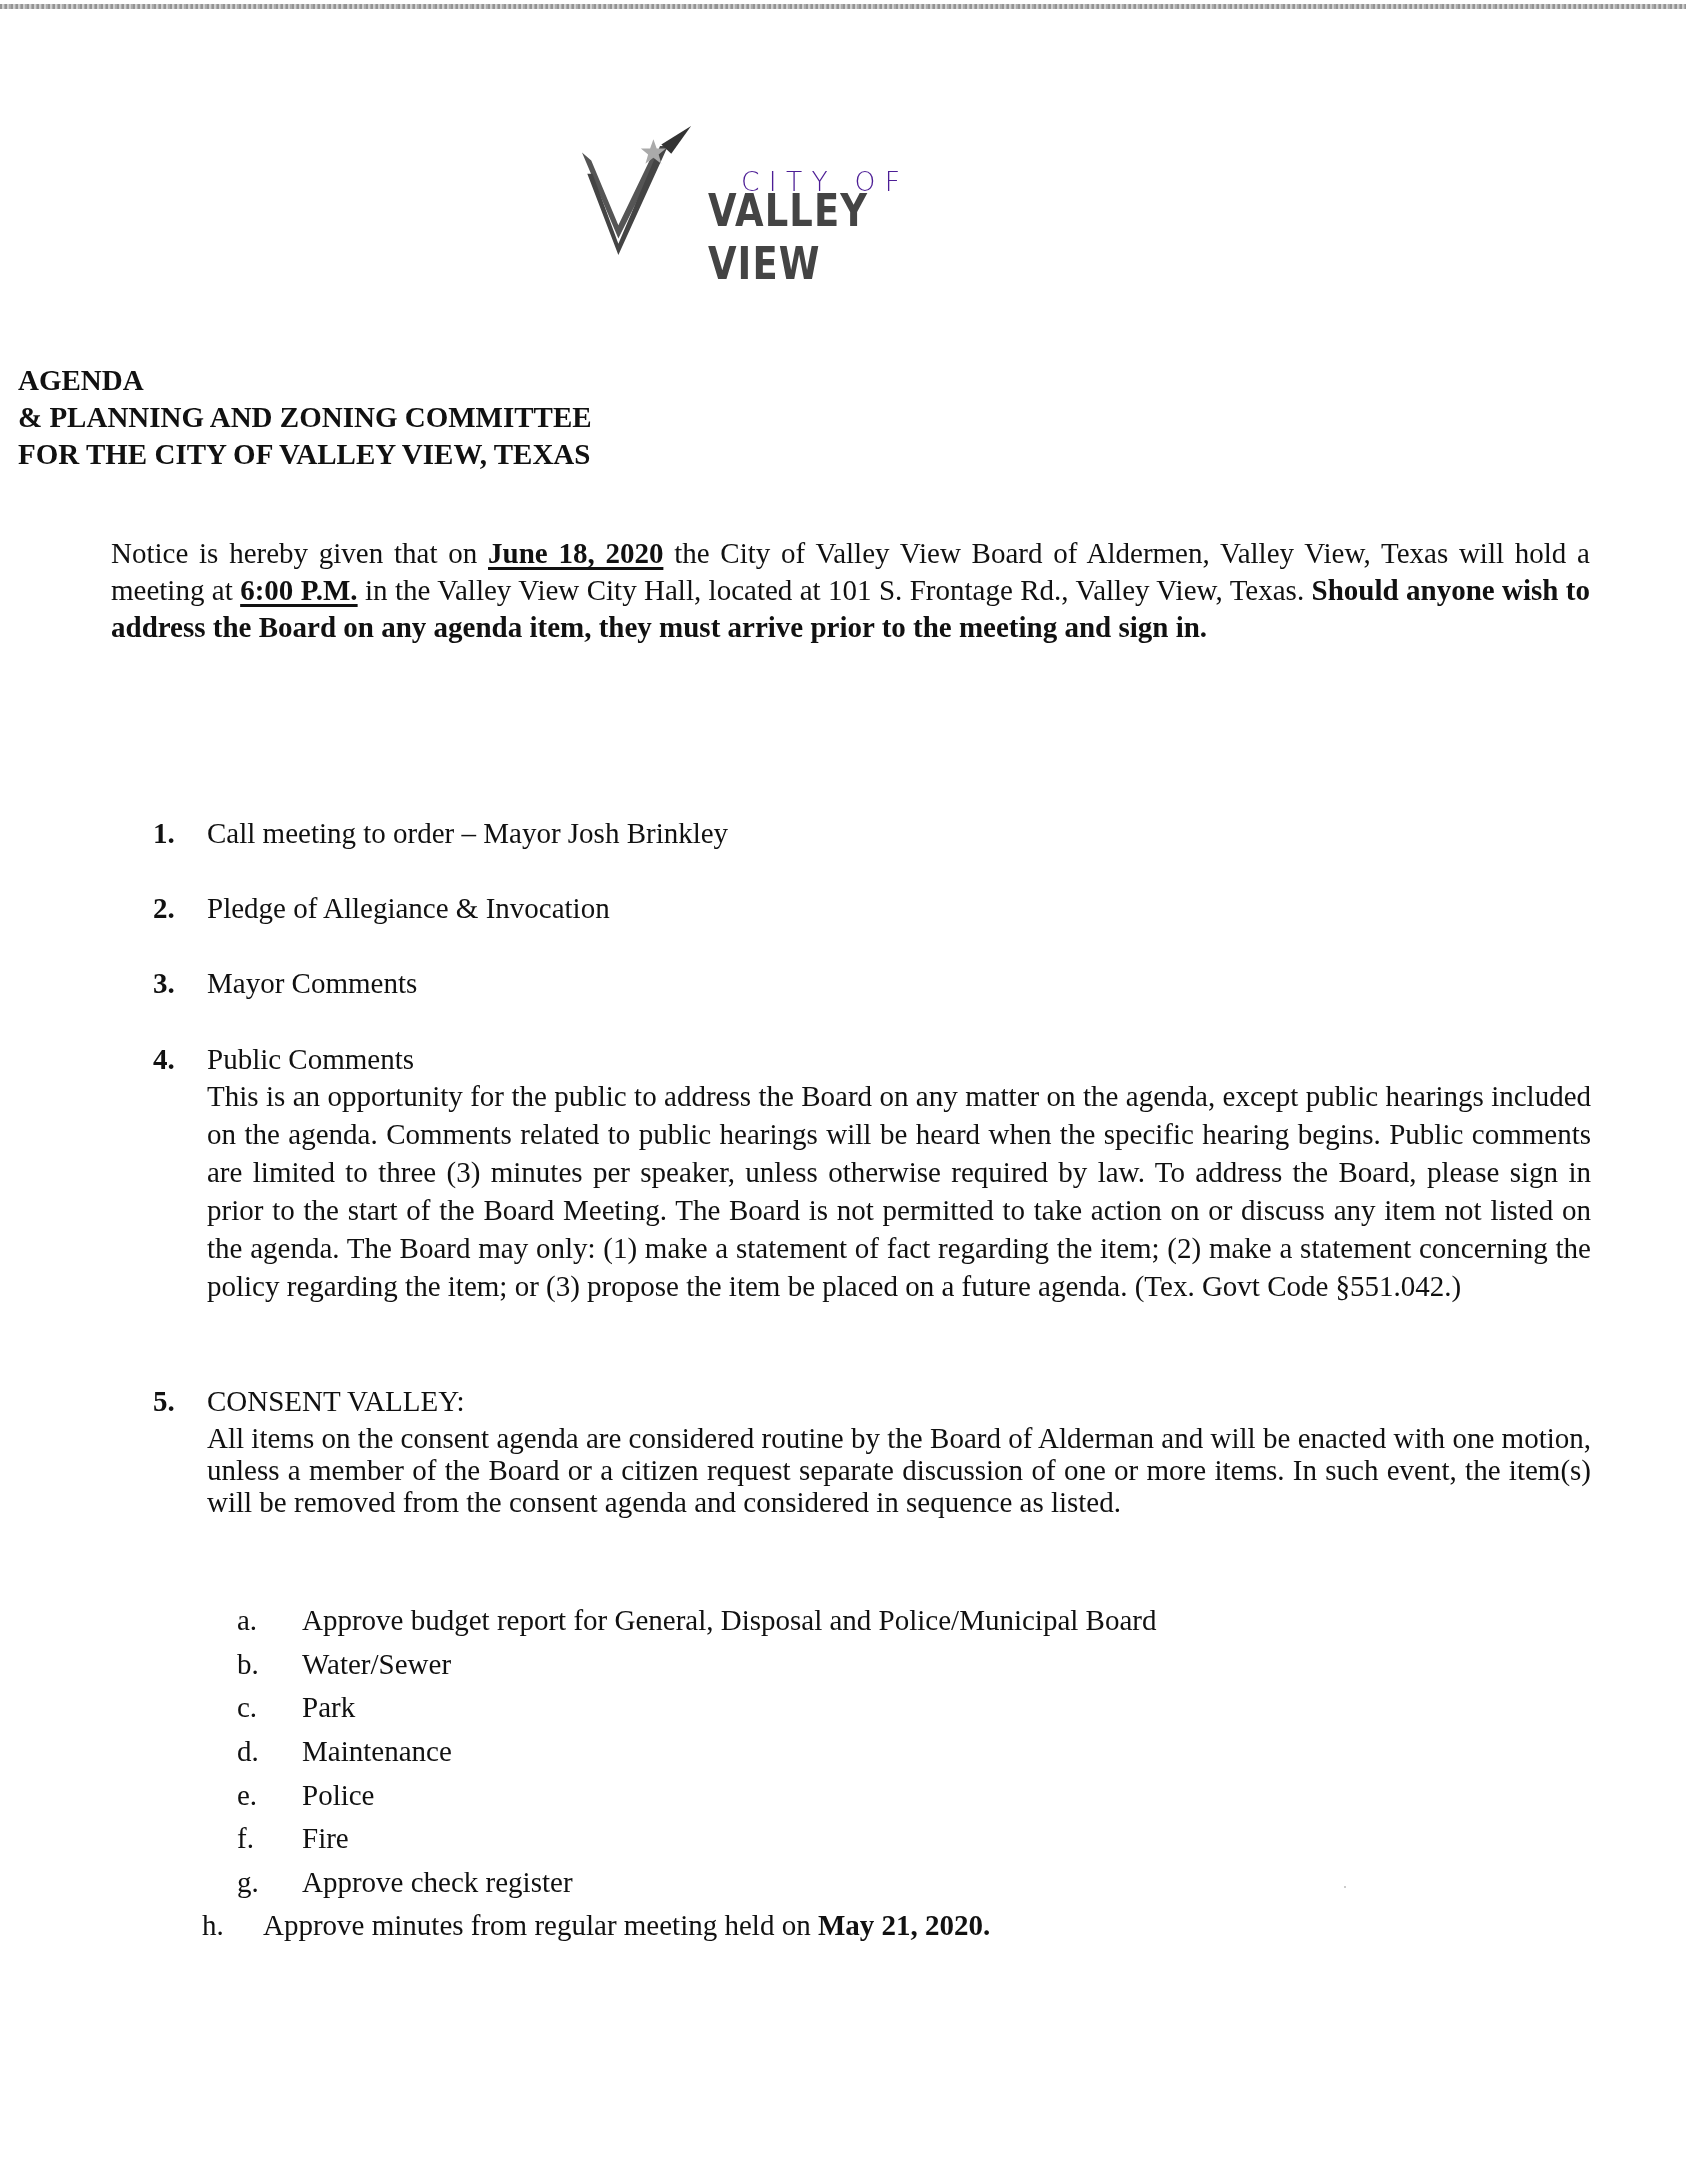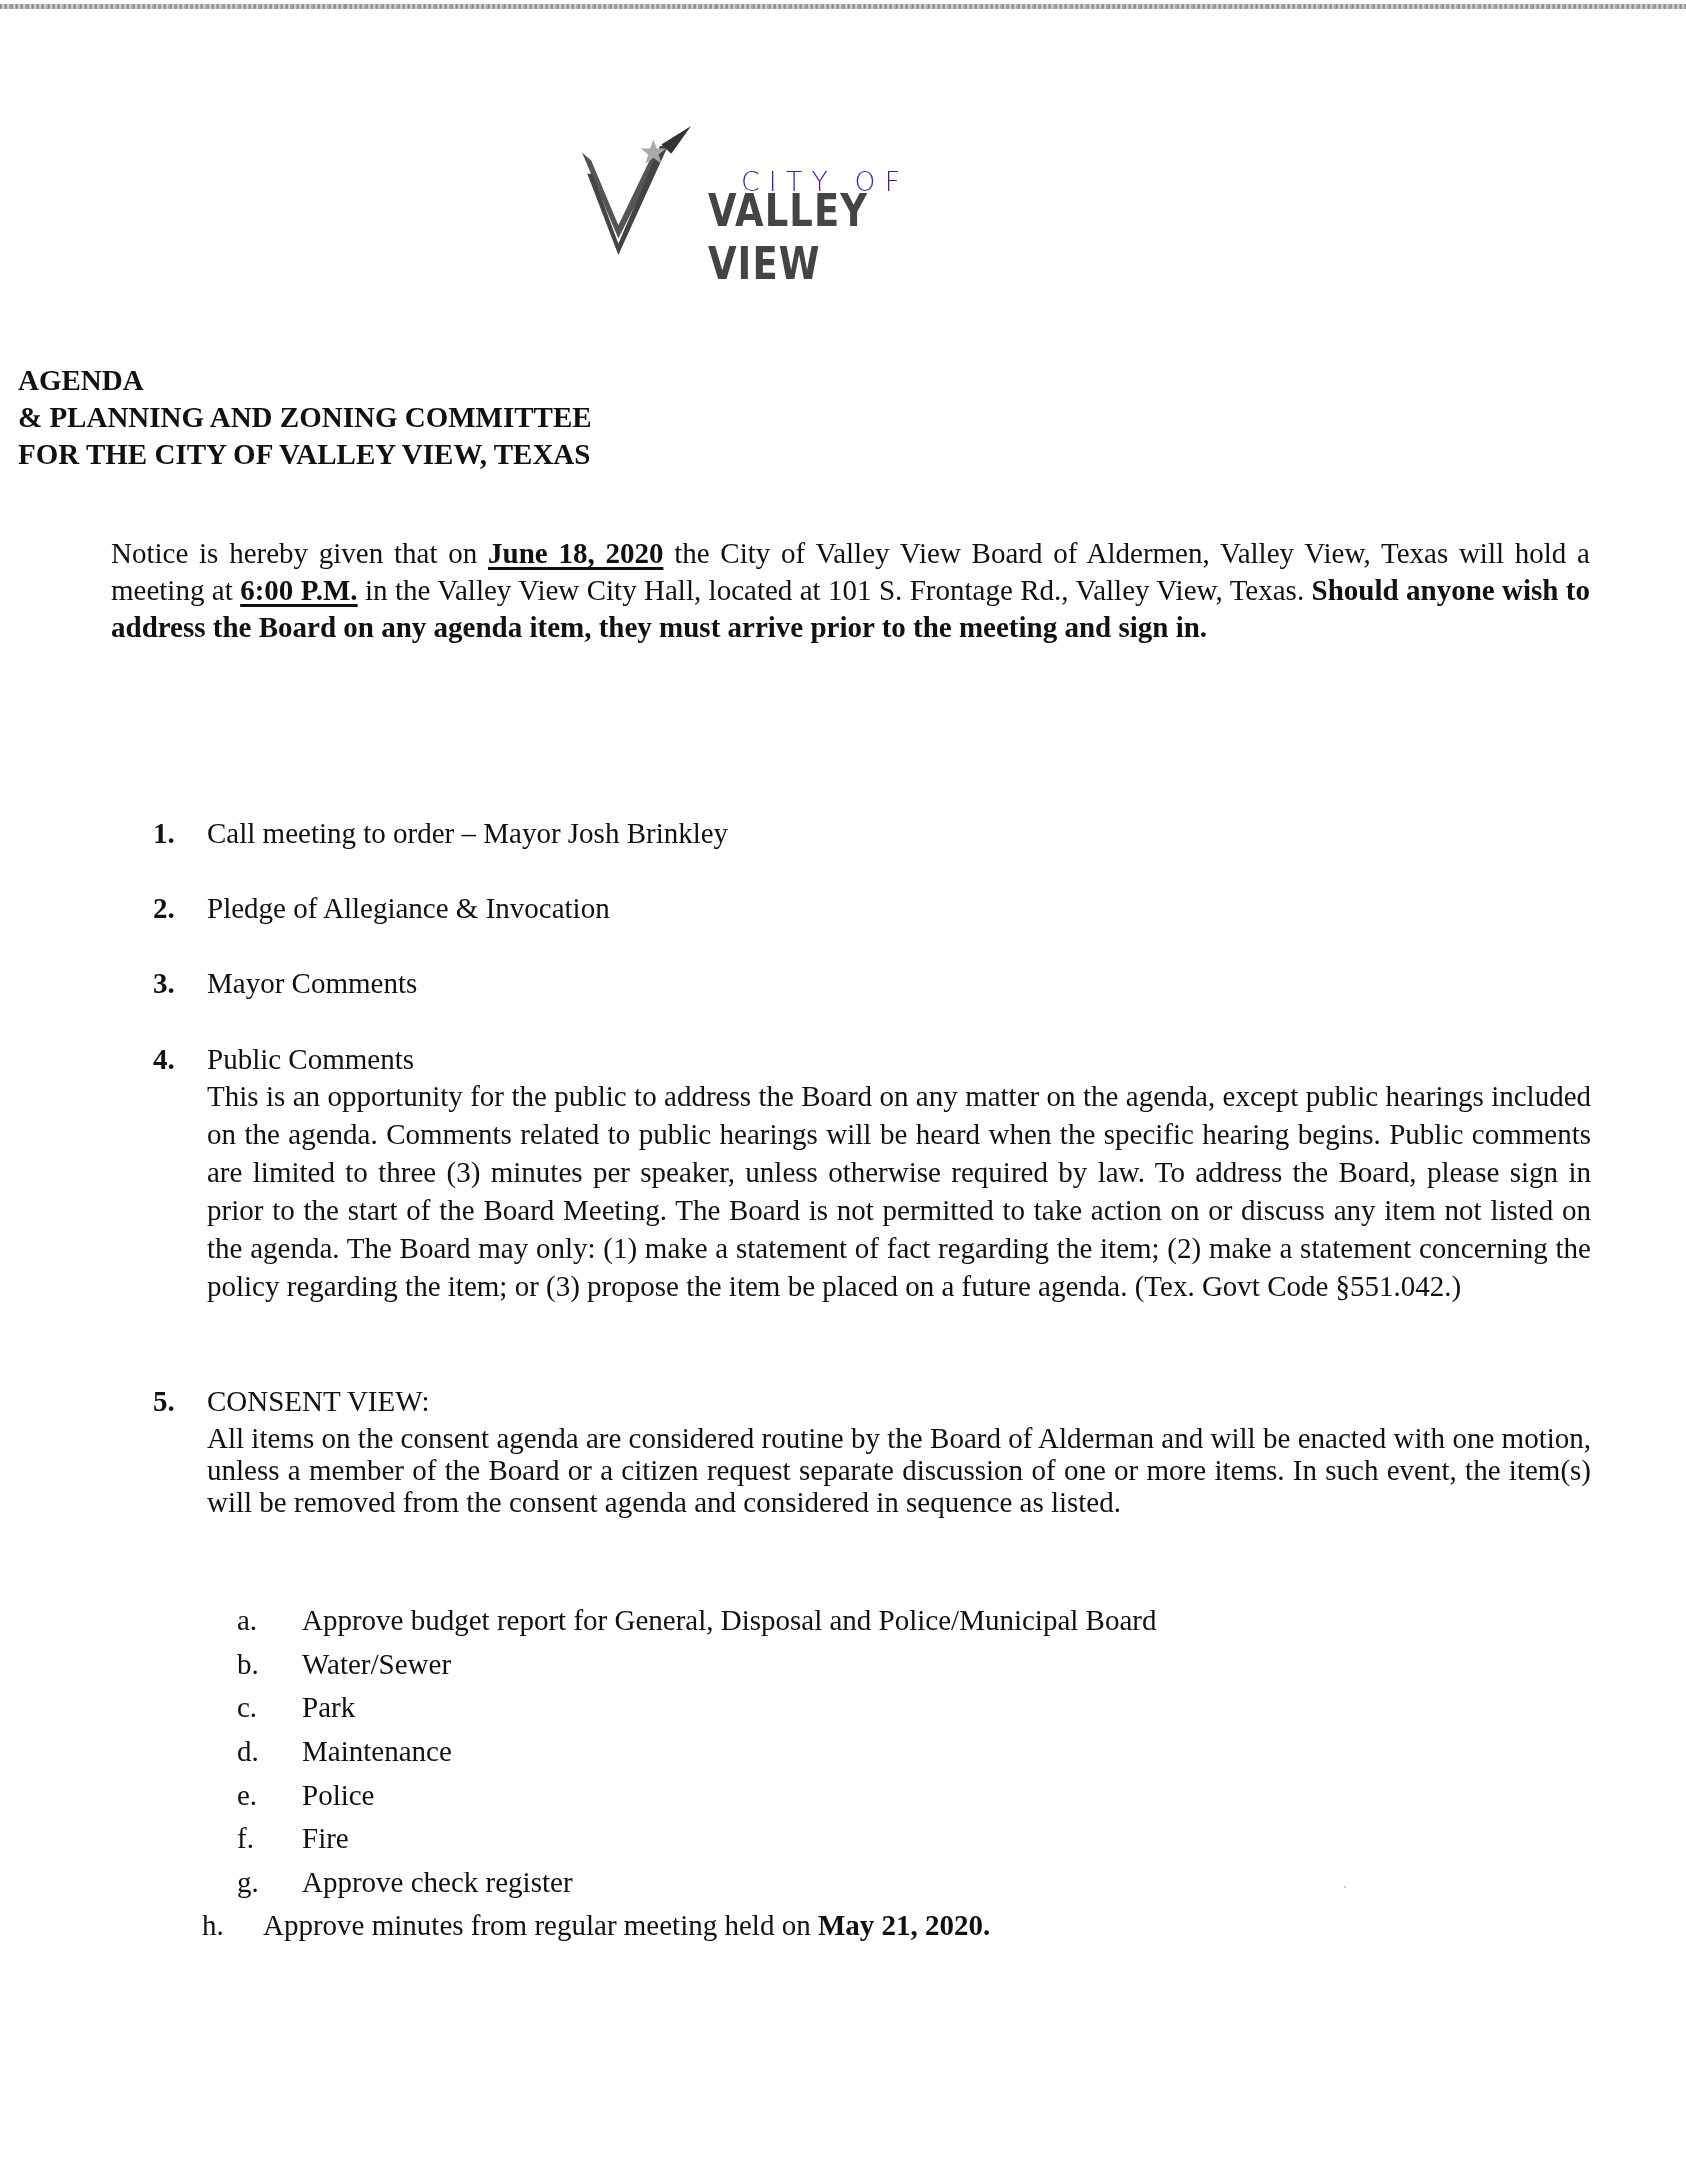--- a/index.html
+++ b/index.html
@@ -87,21 +87,21 @@
   <span class="body head" style="white-space:nowrap;">Mayor Comments</span>
 </div>
 <div class="item" style="top:1040px;">
   <span class="num">4.</span>
   <span class="body head" style="white-space:nowrap;">Public Comments</span>
 </div>
 <div class="para" style="top:1077px;">This is an opportunity for the public to address the Board on any matter on the agenda, except public hearings included on the agenda.  Comments related to public hearings will be heard when the specific hearing begins.  Public comments are limited to three (3) minutes per speaker, unless otherwise required by law.  To address the Board, please sign in prior to the start of the Board Meeting.  The Board is not permitted to take action on or discuss any item not listed on the agenda.  The Board may only: (1) make a statement of fact regarding the item; (2) make a statement concerning the policy regarding the item; or (3) propose the item be placed on a future agenda.  (Tex. Govt Code §551.042.)</div>
 
 <div class="item" style="top:1382px;">
   <span class="num">5.</span>
-  <span class="body" style="white-space:nowrap;"><span class="head">CONSENT VIEW</span><span>:</span></span>
+  <span class="body" style="white-space:nowrap;"><span class="head">CONSENT VALLEY</span><span>:</span></span>
 </div>
 <div class="para consent-para" style="top:1422px;">All items on the consent agenda are considered routine by the Board of Alderman and will be enacted with one motion, unless a member of the Board or a citizen request separate discussion of one or more items. In such event, the item(s) will be removed from the consent agenda and considered in sequence as listed.</div>
 
 <div class="sub" style="top:1602px;">
   <span class="letter">a.</span>
   <span class="text">Approve budget report for General, Disposal and Police/Municipal Board</span>
 </div>
 <div class="sub" style="top:1646px;">
   <span class="letter">b.</span>
   <span class="text">Water/Sewer</span>

